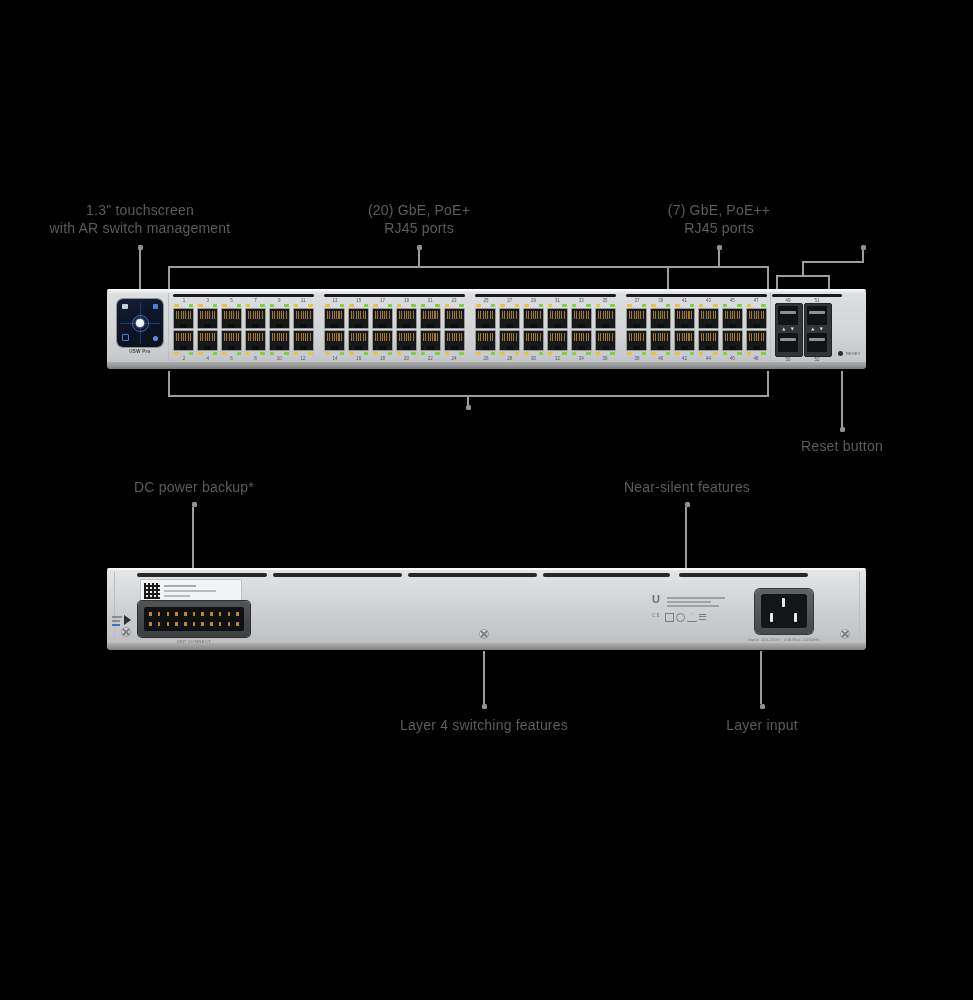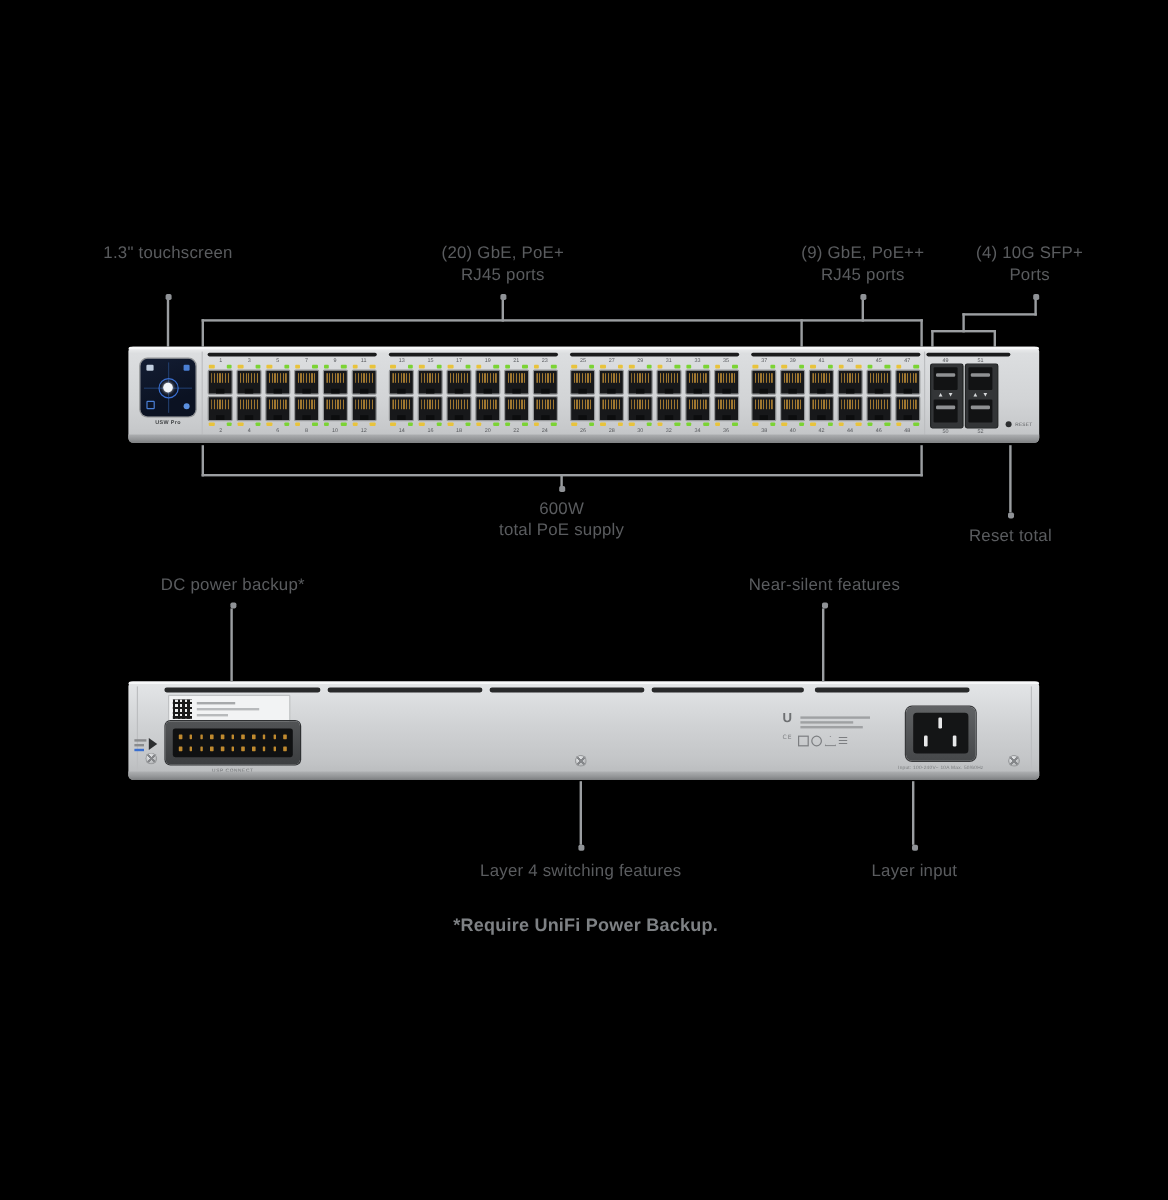--- a/index.html
+++ b/index.html
@@ -83,32 +83,29 @@
   .mini3{position:absolute;width:0;height:0;border-left:7px solid #2c2e30;
          border-top:5px solid transparent;border-bottom:5px solid transparent;}
 </style>
 </head>
 <body>
 
 <div id="stage">
 
   <div class="lbl" style="left:20px;top:201px;width:240px">
     <div>1.3" touchscreen</div>
+    <div>with AR switch management</div>
   </div>
   <div class="lbl" style="left:321px;top:201px;width:196px">
     <div>(20) GbE, PoE+</div>
     <div>RJ45 ports</div>
   </div>
   <div class="lbl" style="left:621px;top:201px;width:196px">
-    <div>(9) GbE, PoE++</div>
+    <div>(7) GbE, PoE++</div>
     <div>RJ45 ports</div>
-  </div>
-  <div class="lbl" style="left:788px;top:201px;width:140px">
-    <div>(4) 10G SFP+</div>
-    <div>Ports</div>
   </div>
 
   <div class="chassis" id="front-chassis" style="top:289px;height:80px">
     <div class="seam" style="left:61px;top:4px;height:70px"></div>
     <div class="seam" style="left:663px;top:4px;height:70px"></div>
     <div id="screen">
       <div class="sx"></div>
       <div class="sy"></div>
       <div class="ring"></div>
       <div class="core"></div>
@@ -637,25 +634,21 @@
         </div>
         <div class="plabel" style="left: 697px; top: 68px; width: 26px;">52</div>
         <div class="sfpind" style="left: 668px; top: 74px; width: 55px;">
           <div style="position: absolute; left: 50%; top: -0.5px; width: 4px; height: 4px; margin-left: -2px; background: rgb(250, 251, 252); border-radius: 50%;"></div>
         </div>
       </div>
     <div class="resetdot" style="left:731px;top:62px"></div>
     <div class="tinytxt" style="left:739px;top:62px;font-size:4px">RESET</div>
   </div>
 
-  <div class="lbl" style="left:368px;top:414px;width:200px">
-    <div>600W</div>
-    <div>total PoE supply</div>
-  </div>
-  <div class="lbl" style="left:758px;top:437px;width:168px">Reset total</div>
+  <div class="lbl" style="left:758px;top:437px;width:168px">Reset button</div>
 
   <div class="lbl" style="left:94px;top:478px;width:200px">DC power backup*</div>
   <div class="lbl" style="left:587px;top:478px;width:200px">Near-silent features</div>
 
   <div class="chassis" id="back-chassis" style="top:568px;height:82px;background:linear-gradient(180deg,#e4e6e8 0%,#d0d2d4 45%,#c3c5c7 80%,#b6b8ba 100%)">
     <div class="seam" style="left:7px;top:4px;height:72px"></div>
     <div class="seam" style="left:752px;top:4px;height:72px"></div>
     <div id="vents">
         <div class="vent" style="left: 30px; width: 130px;"></div>
         <div class="vent" style="left: 166px; width: 129px;"></div>
@@ -717,21 +710,20 @@
       <div class="prong" style="left:27px;top:9px"></div>
       <div class="prong" style="left:15px;top:24px"></div>
       <div class="prong" style="left:39px;top:24px"></div>
     </div>
     <div class="tinytxt" style="left:632px;top:69px;width:90px;text-align:center;color:#7a7c7e;font-size:4px">Input: 100-240V~ 10A Max. 50/60Hz</div>
   </div>
 
   <div class="lbl" style="left:384px;top:716px;width:200px">Layer 4 switching features</div>
   <div class="lbl" style="left:682px;top:716px;width:160px">Layer input</div>
 
-  <div class="foot" style="left:338px;top:763px;width:300px">*Require UniFi Power Backup.</div>
 
 <div class="cl" style="left: 168px; top: 266px; width: 601px; height: 2px;"></div>
     <div class="cl" style="left: 802px; top: 261px; width: 62px; height: 2px;"></div>
     <div class="cl" style="left: 776px; top: 275px; width: 54px; height: 2px;"></div>
     <div class="cl" style="left: 168px; top: 395px; width: 601px; height: 2px;"></div>
     <div class="cl" style="left: 139px; top: 249px; width: 2px; height: 40px;"></div>
     <div class="cl" style="left: 168px; top: 266px; width: 2px; height: 23px;"></div>
     <div class="cl" style="left: 667px; top: 266px; width: 2px; height: 23px;"></div>
     <div class="cl" style="left: 767px; top: 266px; width: 2px; height: 23px;"></div>
     <div class="cl" style="left: 418px; top: 249px; width: 2px; height: 19px;"></div>

